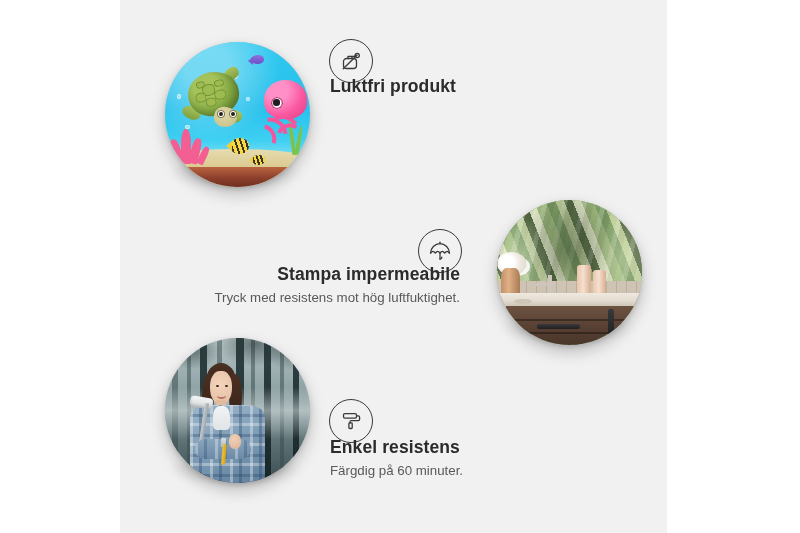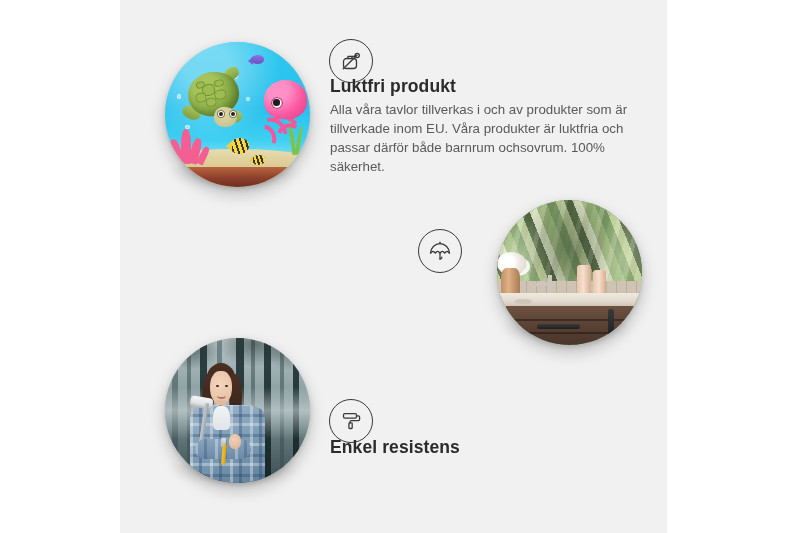--- a/index.html
+++ b/index.html
@@ -450,21 +450,20 @@
         <path d="M11 11.5 v-2.2 h4 v2.2"></path>
         <path d="M15 9.3 h2.6"></path>
         <circle cx="20.2" cy="8.6" r="2.1"></circle>
         <path d="M17.6 9.3 l0.8 -0.6"></path>
         <line x1="6.2" y1="21.8" x2="20" y2="8.2"></line>
       </svg>
     </div>
 
     <div class="feature-text" style="left:210px; top:76px; width:302px; text-align:left;">
       <div class="feature-title">Luktfri produkt</div>
-      <div class="feature-body">Alla våra tavlor tillverkas i och av produkter som är tillverkade inom EU. Våra produkter är luktfria och passar därför både barnrum ochsovrum. 100% säkerhet.</div>
     </div>
 
     <div class="shadow-under" style="left:380px; top:310px; width:135px; height:34px;"></div>
 
     <div class="photo" style="left:377px; top:200px; width:145px; height:145px;">
       <div class="art">
         <div class="bath-wall"></div>
         <div class="bath-backsplash"></div>
         <div class="bath-bottle" style="left:55%; top:45%; width:10%; height:22%;"></div>
         <div class="bath-bottle" style="left:66%; top:48%; width:9%; height:19%;"></div>
@@ -486,20 +485,24 @@
     <div class="icon-badge" style="left:298px; top:229px;">
       <svg width="28" height="28" viewBox="0 0 28 28" fill="none" stroke="#3a3a3a" stroke-width="1.3" stroke-linecap="round" stroke-linejoin="round">
         <path d="M4.6 16.1 a9.4 9.4 0 0 1 18.8 0"></path>
         <path d="M4.6 16.1 c1.6 -2.4 3.1 -2.4 4.7 0 c1.6 -2.4 3.1 -2.4 4.7 0 c1.6 -2.4 3.1 -2.4 4.7 0 c1.6 -2.4 3.1 -2.4 4.7 0"></path>
         <line x1="14" y1="16.1" x2="14" y2="22"></line>
         <path d="M14 22 a1.8 1.8 0 0 0 1.8 -1.8"></path>
         <line x1="14" y1="6.7" x2="14" y2="5.2"></line>
       </svg>
     </div>
 
+    <div class="feature-text" style="left:60px; top:264px; width:280px; text-align:right;">
+      <div class="feature-title">Stampa impermeabile</div>
+      <div class="feature-body">Tryck med resistens mot hög luftfuktighet.</div>
+    </div>
 
     <div class="shadow-under" style="left:47px; top:452px; width:135px; height:34px;"></div>
 
     <div class="photo" style="left:45px; top:338px; width:145px; height:145px;">
       <div class="art">
         <div class="forest-bg"></div>
         <div class="tree faint" style="left:5%;  width:4%;"></div>
         <div class="tree faint" style="left:15%; width:3%;"></div>
         <div class="tree" style="left:24%; width:5%;"></div>
         <div class="tree faint" style="left:36%; width:3.4%;"></div>
@@ -534,16 +537,17 @@
     <div class="icon-badge" style="left:209px; top:399px;">
       <svg width="28" height="28" viewBox="0 0 28 28" fill="none" stroke="#3a3a3a" stroke-width="1.3" stroke-linecap="round" stroke-linejoin="round">
         <rect x="6.5" y="6.6" width="13" height="4.6" rx="1.4"></rect>
         <path d="M19.5 8.9 h1.8 a1.3 1.3 0 0 1 1.3 1.3 v2.1 a1.3 1.3 0 0 1 -1.3 1.3 h-7 a1.3 1.3 0 0 0 -1.3 1.3 v1.1"></path>
         <rect x="11.9" y="15.9" width="3.3" height="5.6" rx="0.8"></rect>
       </svg>
     </div>
 
     <div class="feature-text" style="left:210px; top:437px; width:290px; text-align:left;">
       <div class="feature-title">Enkel resistens</div>
+      <div class="feature-body">Färgdig på 60 minuter.</div>
     </div>
 
   </div>
 </div>
 
 </body></html>

